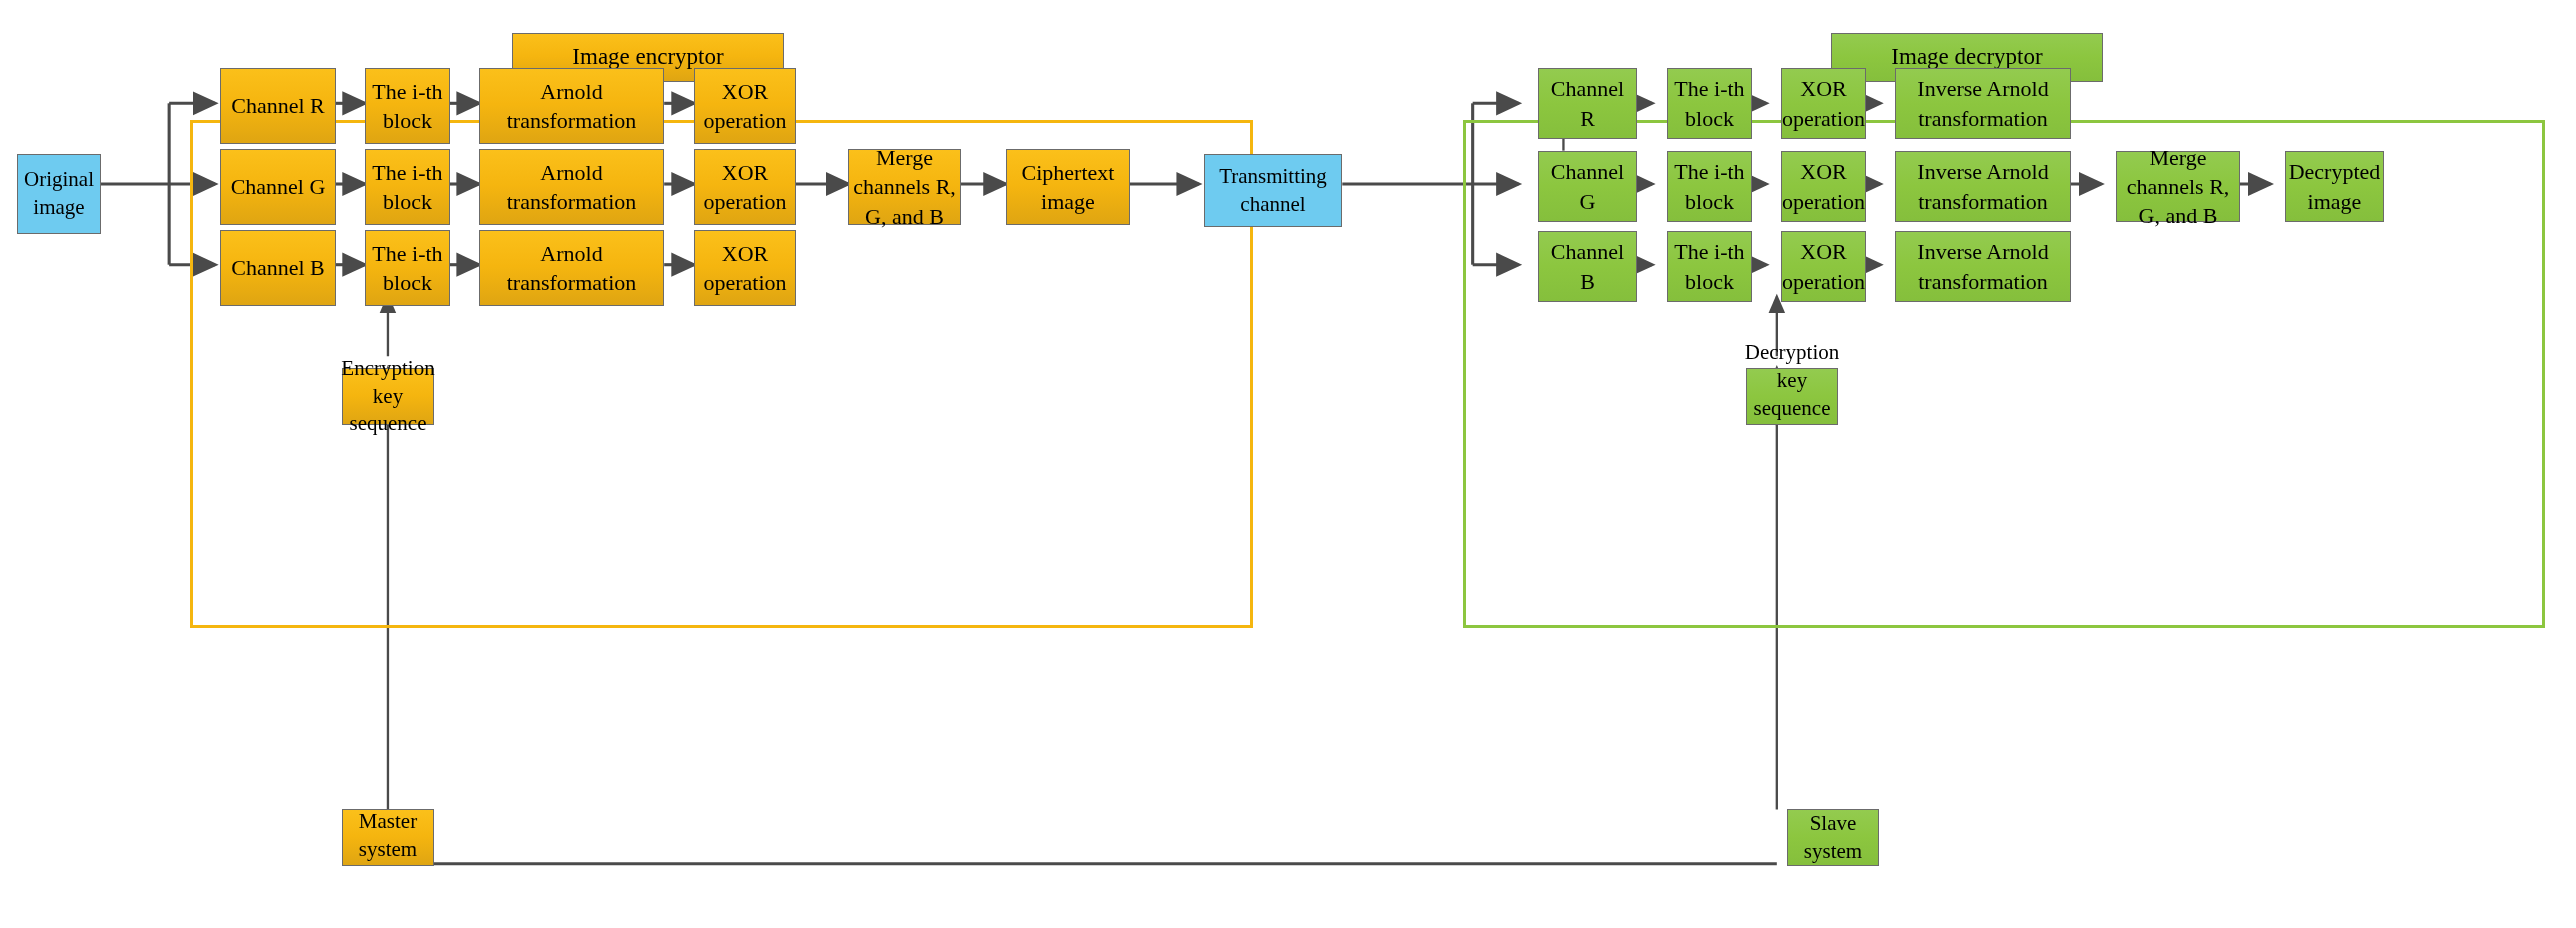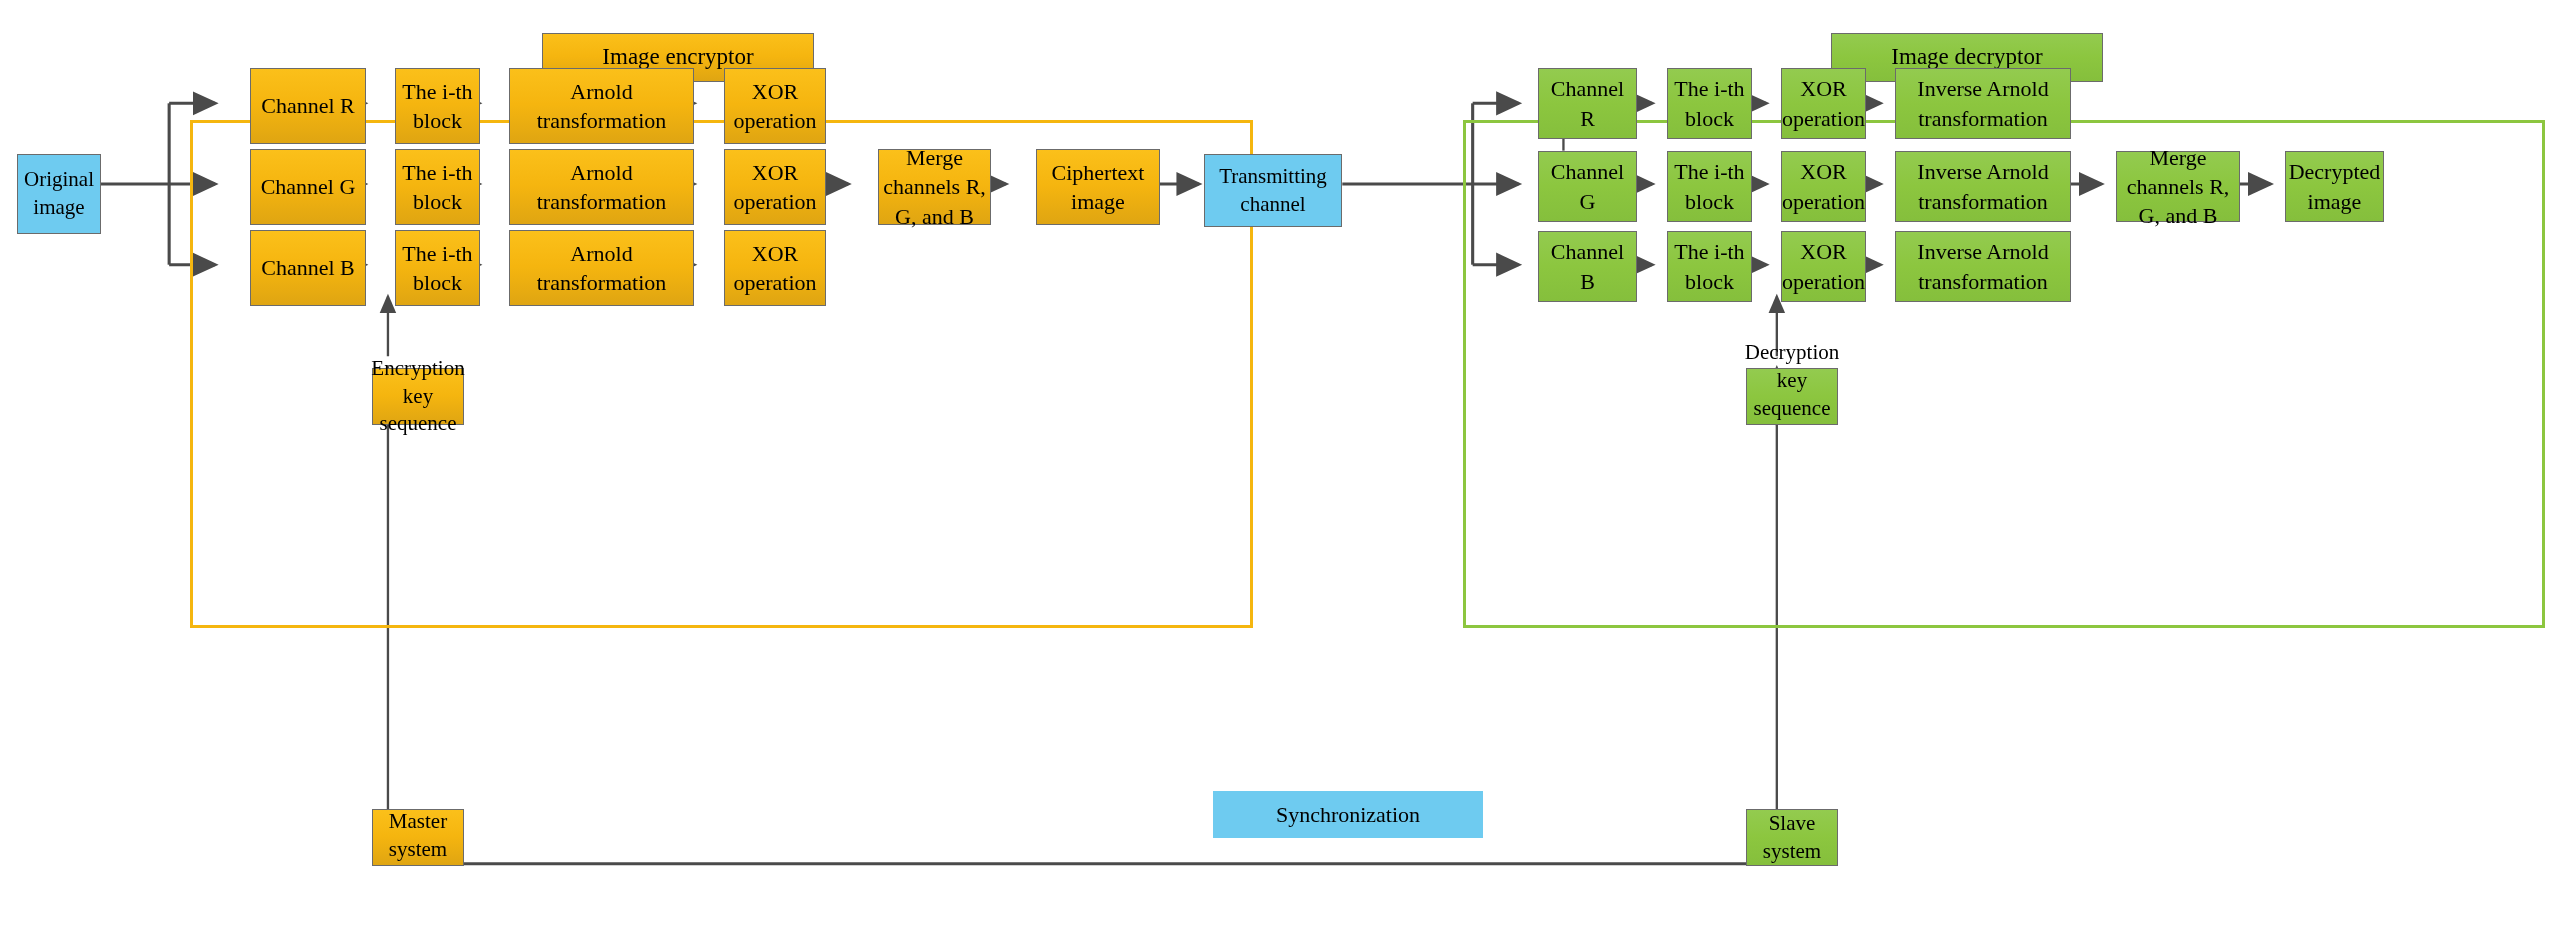--- a/index.html
+++ b/index.html
@@ -10,21 +10,21 @@
     position:absolute;
     box-sizing:border-box;
     border:1.6px solid #6b6b6b;
     display:flex;align-items:center;justify-content:center;
     text-align:center;
     font-family:"Liberation Serif",serif;
     color:#000;
     line-height:1.32;
     padding:1.6px 3.1px;
   }
-  .orange{background:linear-gradient(180deg,#fbc01a 0%,#f5b50f 48%,#dfa512 100%);margin-left:30px;}
+  .orange{background:linear-gradient(180deg,#fbc01a 0%,#f5b50f 48%,#dfa512 100%);}
   .green{background:linear-gradient(180deg,#93cb4f 0%,#8cc63f 50%,#85bf3c 100%);margin-left:15px;}
   .blue{background:#6ecbf0;}
 
   .container{
     position:absolute;
     box-sizing:border-box;
     background:transparent;
   }
   .c-orange{border:3.9px solid #f5b60f;}
   .c-green{border:3.9px solid #8cc63f;}
@@ -171,23 +171,20 @@
     <span class="lbl">Encryption key sequence</span>
   </div>
   <div class="box orange" style="left:342px;top:809px;width:92px;height:57px;font-size:21px;align-items:flex-end;">
     <span class="lbl">Master system</span>
   </div>
 
   <div class="box blue" style="left:1204px;top:154px;width:138px;height:73px;font-size:21px;">
     <span class="lbl">Transmitting channel</span>
   </div>
 
-  <div class="box blue" style="left:1213px;top:791px;width:270px;height:47px;font-size:22px;border:none;">
-    <span class="lbl">Synchronization</span>
-  </div>
 
   <div class="box green" style="left:1523px;top:68px;width:99px;height:71px;font-size:22px;">
     <span class="lbl">Channel R</span>
   </div>
   <div class="box green" style="left:1652px;top:68px;width:85px;height:71px;font-size:22px;">
     <span class="lbl">The i-th block</span>
   </div>
   <div class="box green" style="left:1766px;top:68px;width:85px;height:71px;font-size:22px;">
     <span class="lbl">XOR operation</span>
   </div>
@@ -223,18 +220,18 @@
   <div class="box green" style="left:1766px;top:231px;width:85px;height:71px;font-size:22px;">
     <span class="lbl">XOR operation</span>
   </div>
   <div class="box green" style="left:1880px;top:231px;width:176px;height:71px;font-size:22px;">
     <span class="lbl">Inverse Arnold transformation</span>
   </div>
 
   <div class="box green" style="left:1731px;top:368px;width:92px;height:57px;font-size:21px;align-items:flex-end;">
     <span class="lbl">Decryption key sequence</span>
   </div>
-  <div class="box green" style="left:1731px;top:809px;width:92px;height:57px;font-size:21px;">
+  <div class="box green" style="left:1772px;top:809px;width:92px;height:57px;font-size:21px;">
     <span class="lbl">Slave system</span>
   </div>
 
 </div>
 
 
 </body></html>

